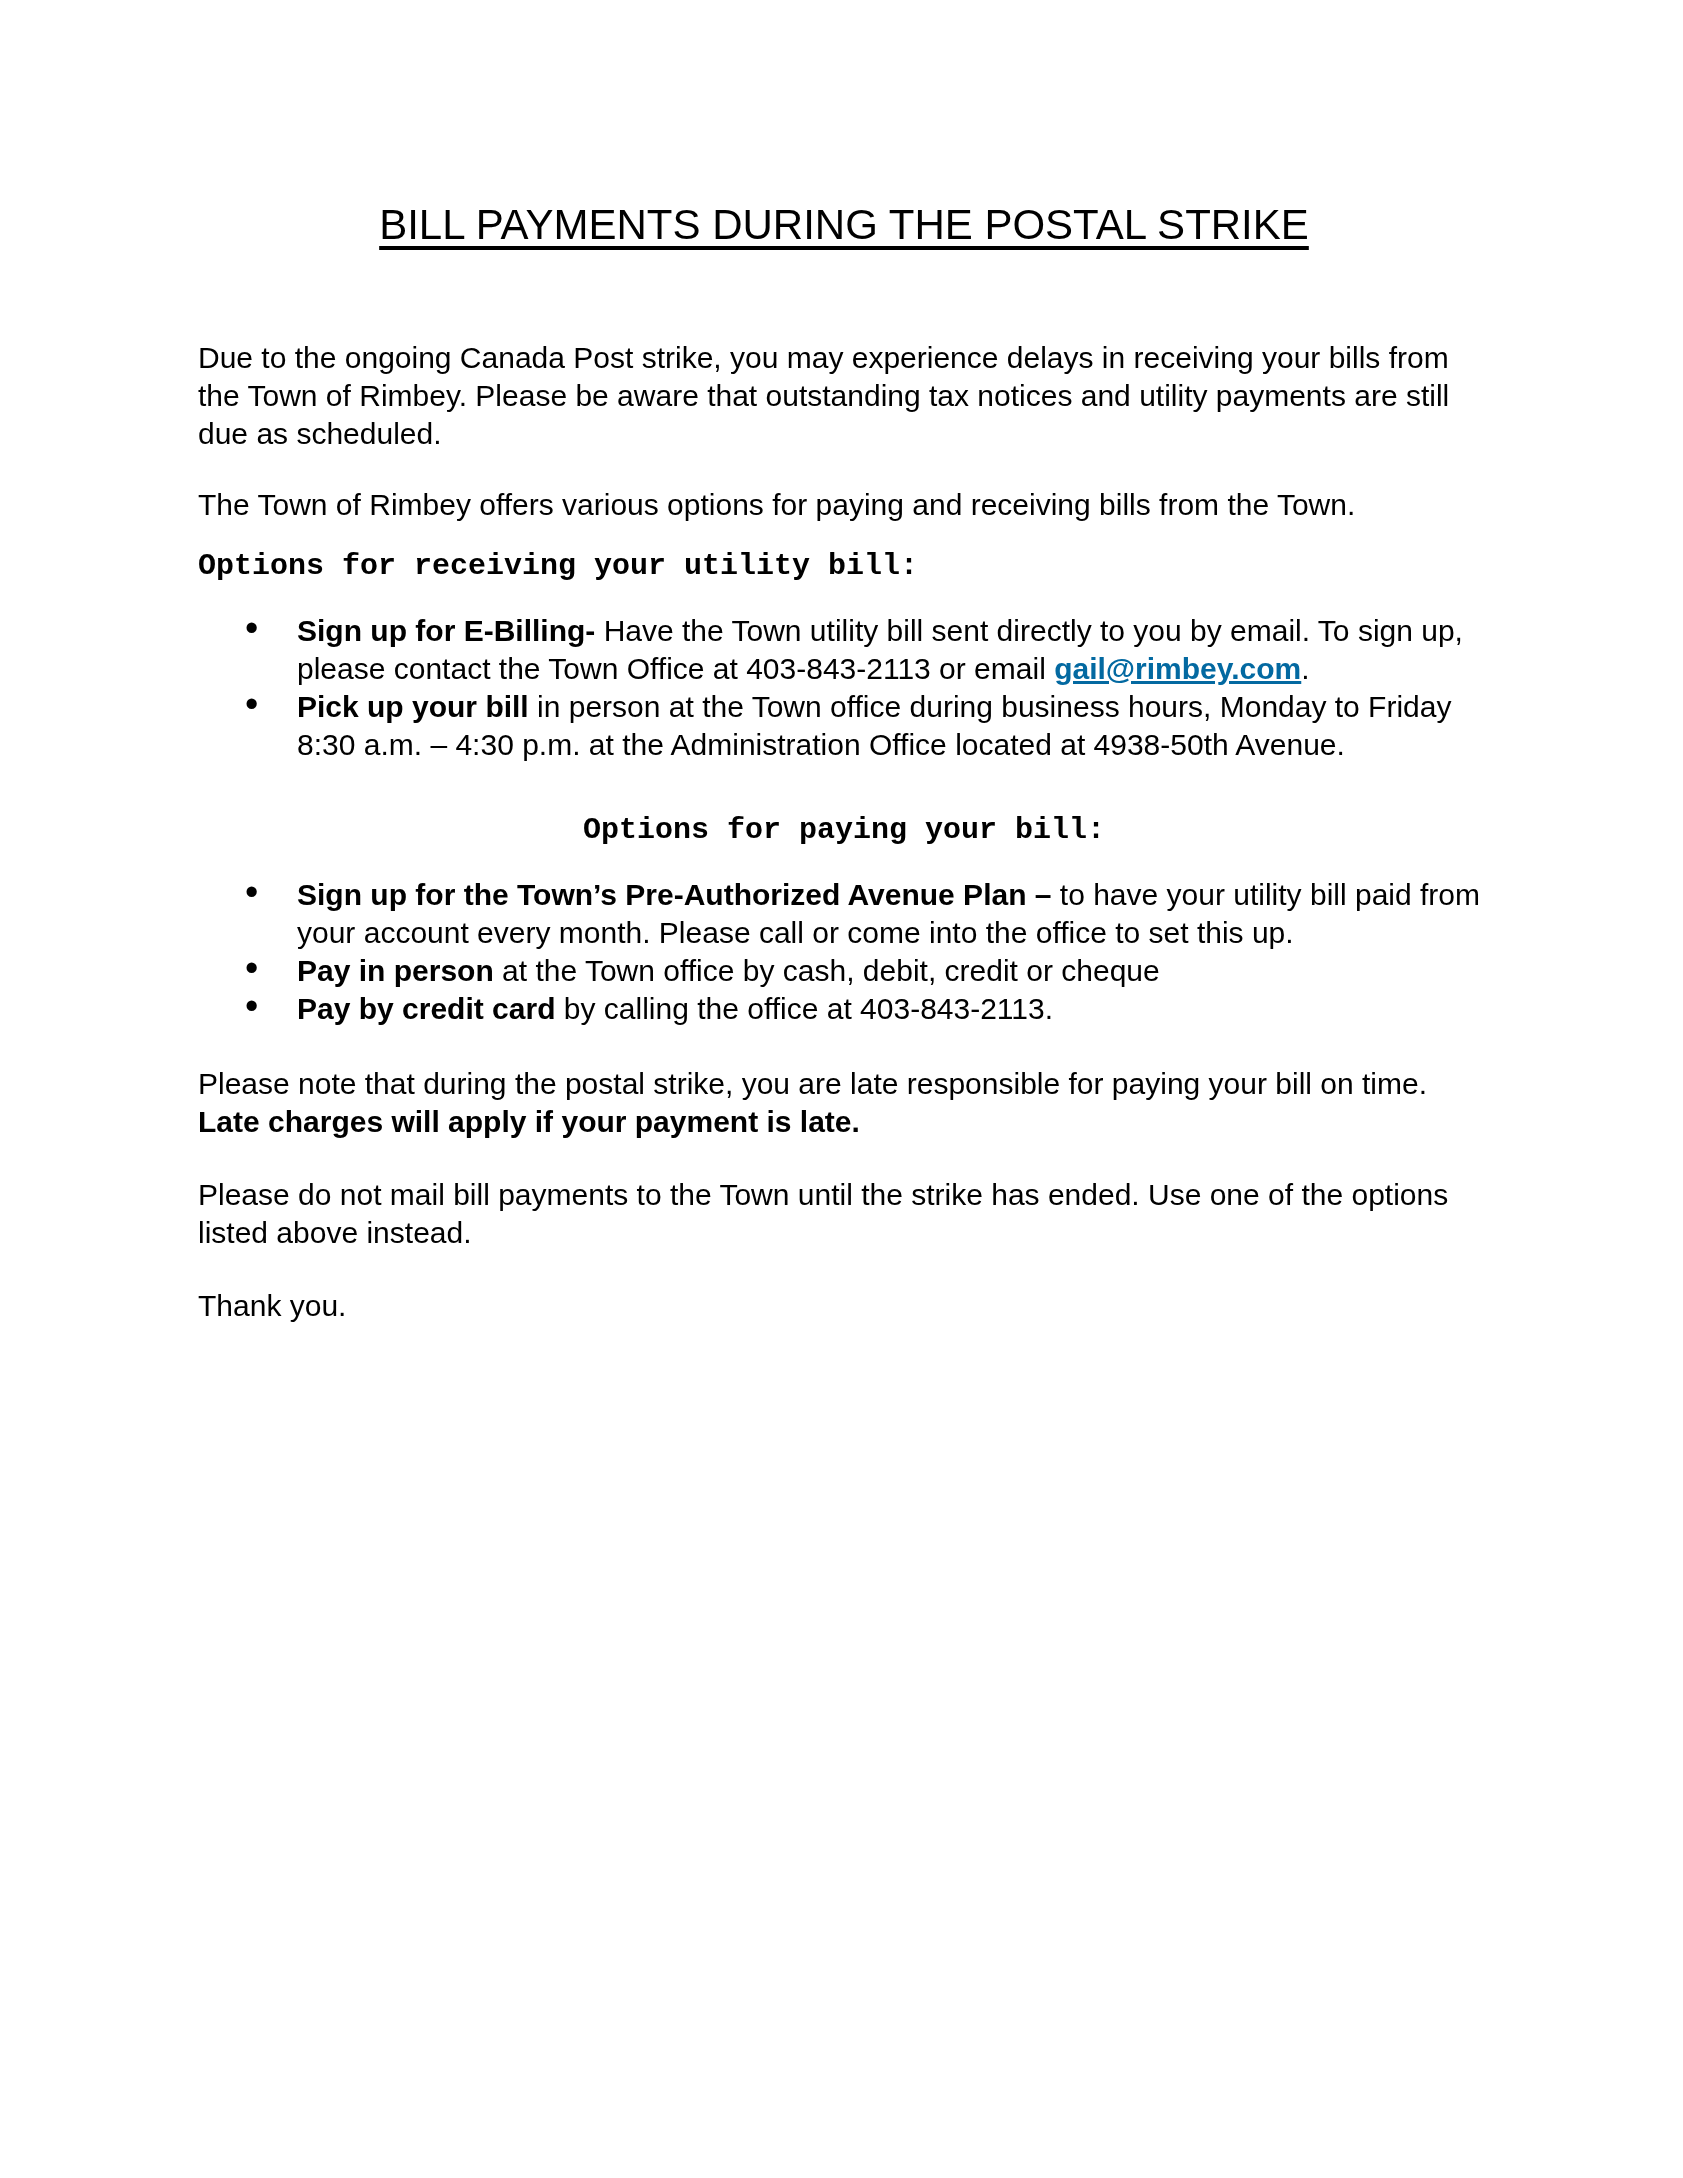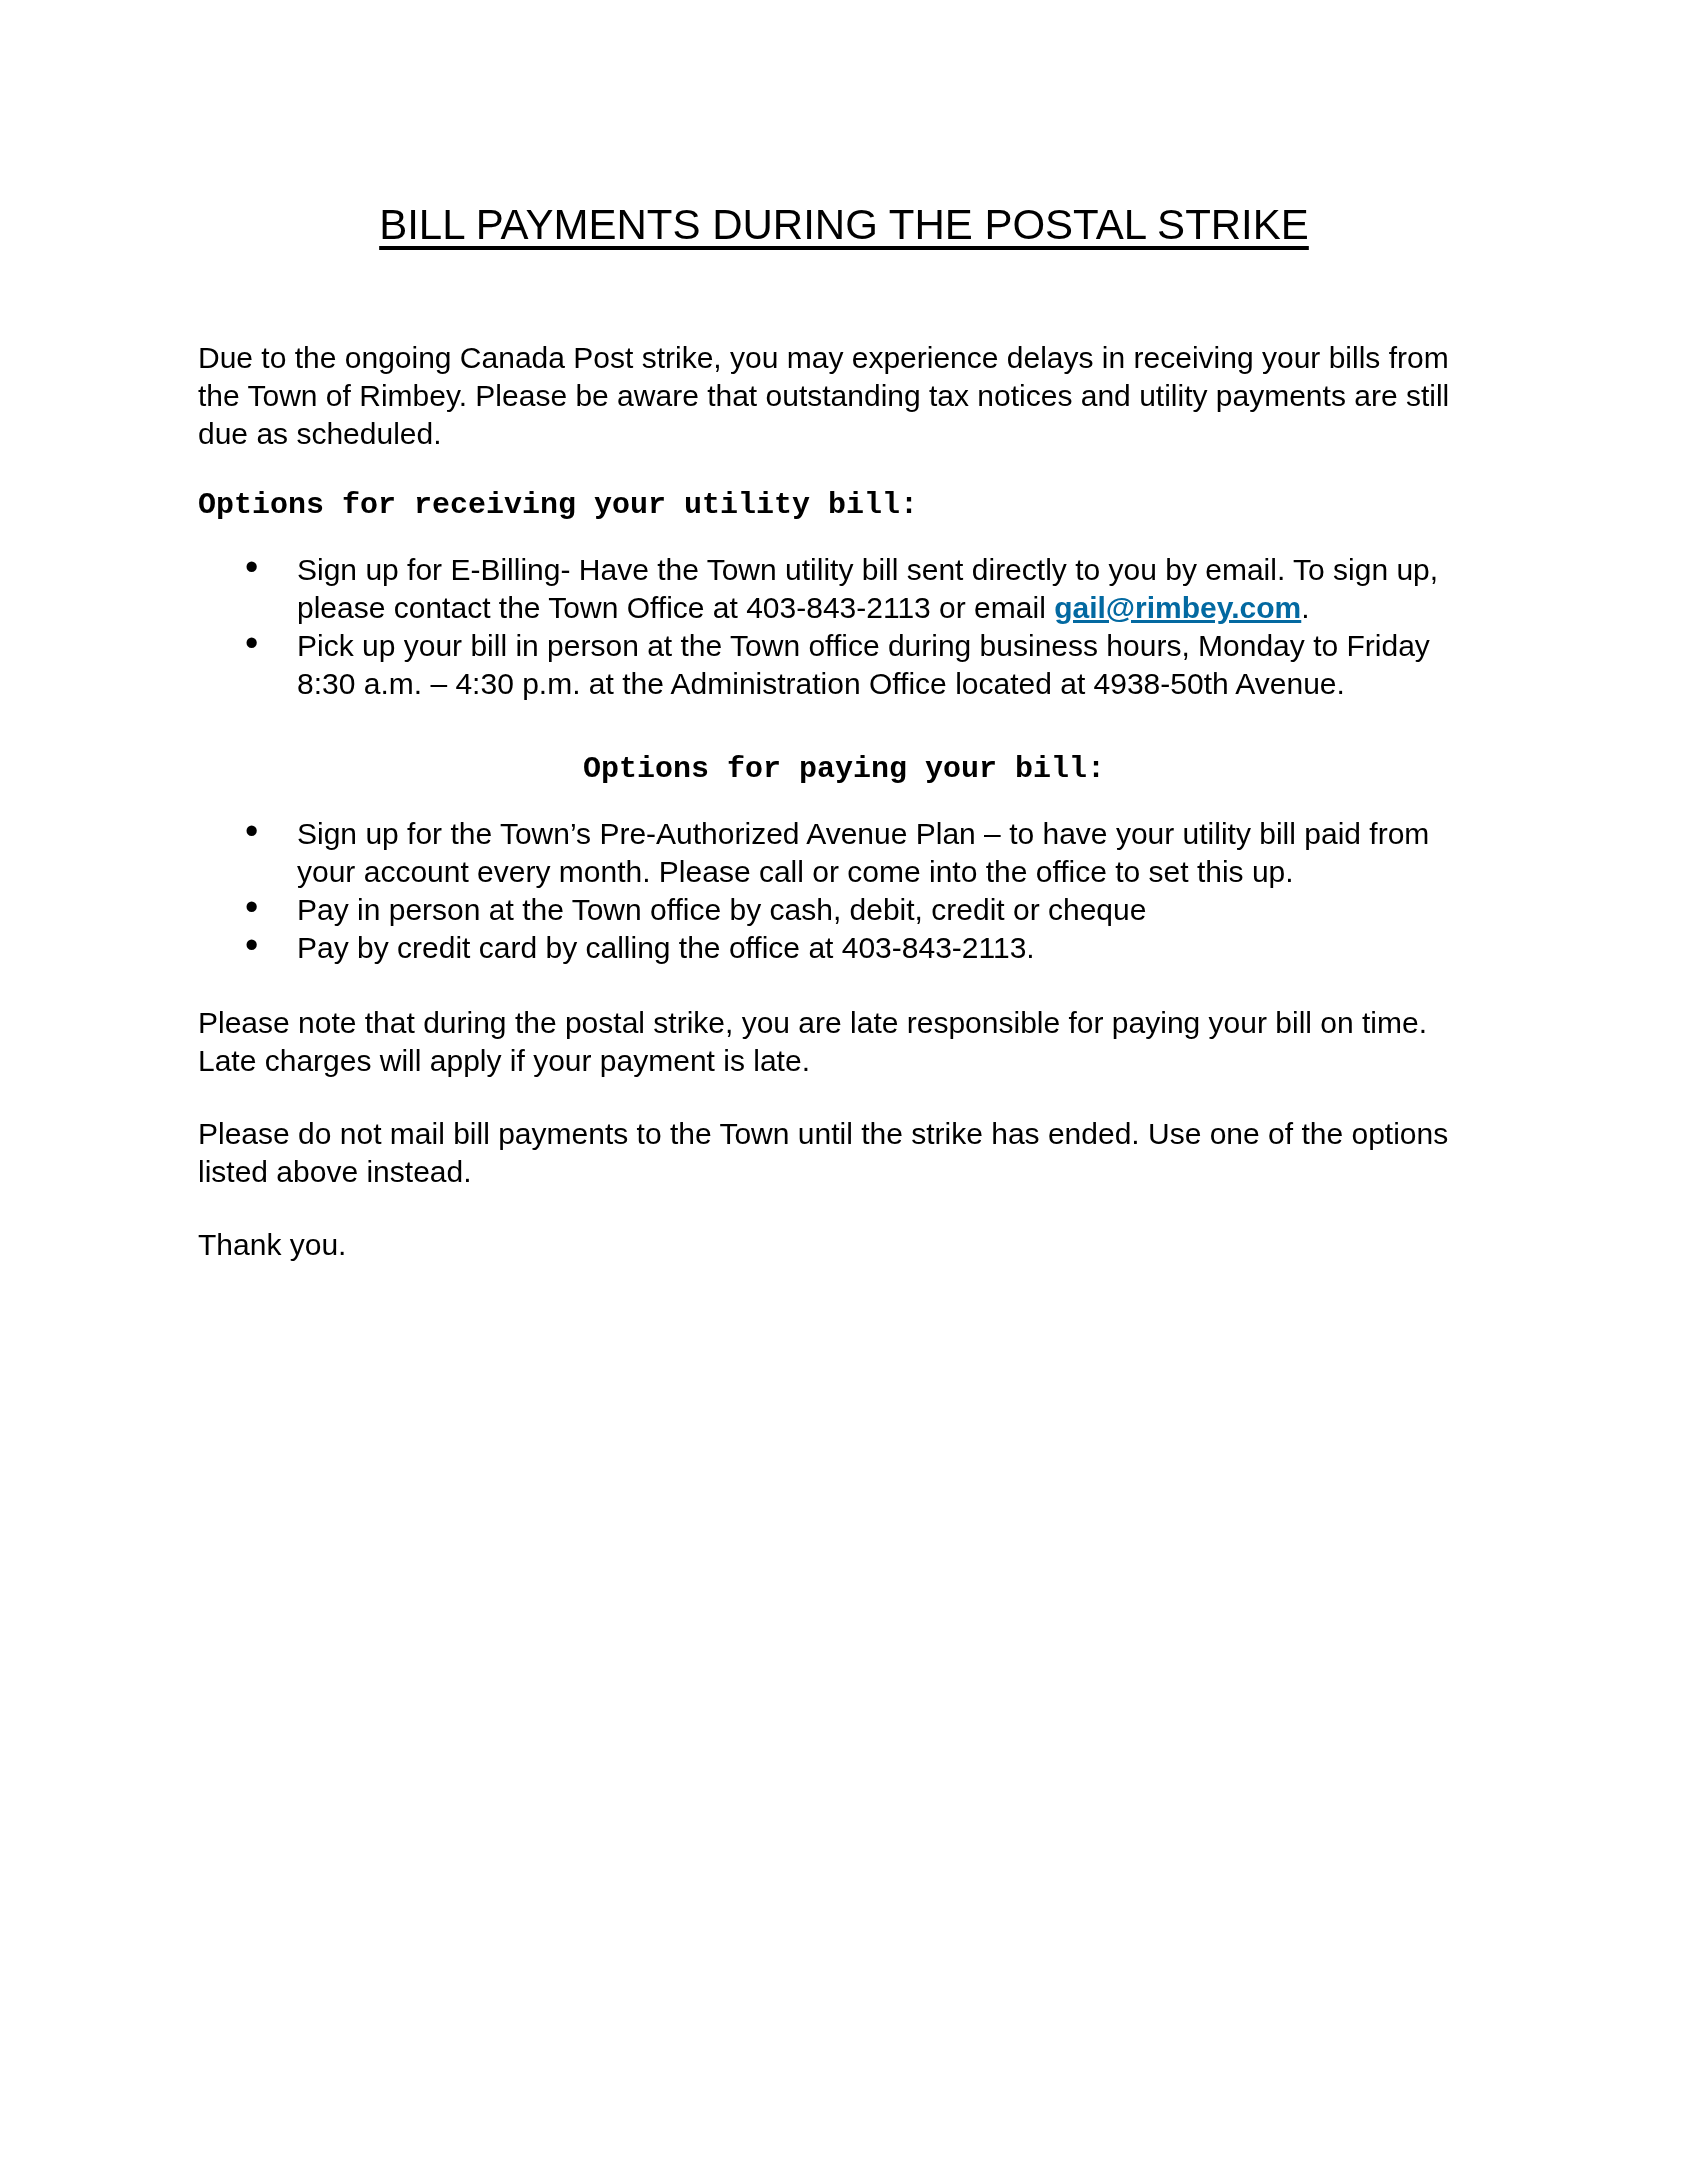--- a/index.html
+++ b/index.html
@@ -46,39 +46,40 @@
     margin: 0 0 37px 0;
     padding: 0;
   }
   ul.blist li { position: relative; padding-left: 99px; }
   .bullet {
     position: absolute;
     left: 47px;
     top: -3px;
     font-size: 38px;
   }
-  .b { font-weight: 400; }
+  .b { font-weight: 700; }
   a.email {
     color: #0369a1;
     font-weight: 700;
     text-decoration: underline;
   }
   .closing p { margin-bottom: 35px; }
   .closing p.thanks { margin-bottom: 0; }
 </style>
 </head>
 <body>
 
 <div class="page">
   <div class="content">
 
     <h1 class="doc-title">BILL PAYMENTS DURING THE POSTAL STRIKE</h1>
 
     <p class="intro">Due to the ongoing Canada Post strike, you may experience delays in receiving your bills from the Town of Rimbey. Please be aware that outstanding tax notices and utility payments are still due as scheduled.</p>
 
+    <p class="overview">The Town of Rimbey offers various options for paying and receiving bills from the Town.</p>
 
     <h2 class="sec">Options for receiving your utility bill:</h2>
 
     <ul class="blist">
       <li><span class="bullet">•</span><span class="b">Sign up for E-Billing-</span><span> Have the Town utility bill sent directly to you by email. To sign up, please contact the Town Office at 403-843-2113 or email </span><a class="email" href="#">gail@rimbey.com</a><span>.</span></li>
       <li><span class="bullet">•</span><span class="b">Pick up your bill</span><span> in person at the Town office during business hours, Monday to Friday 8:30 a.m. – 4:30 p.m. at the Administration Office located at 4938-50th Avenue.</span></li>
     </ul>
 
     <h2 class="sec paying">Options for paying your bill:</h2>
 

